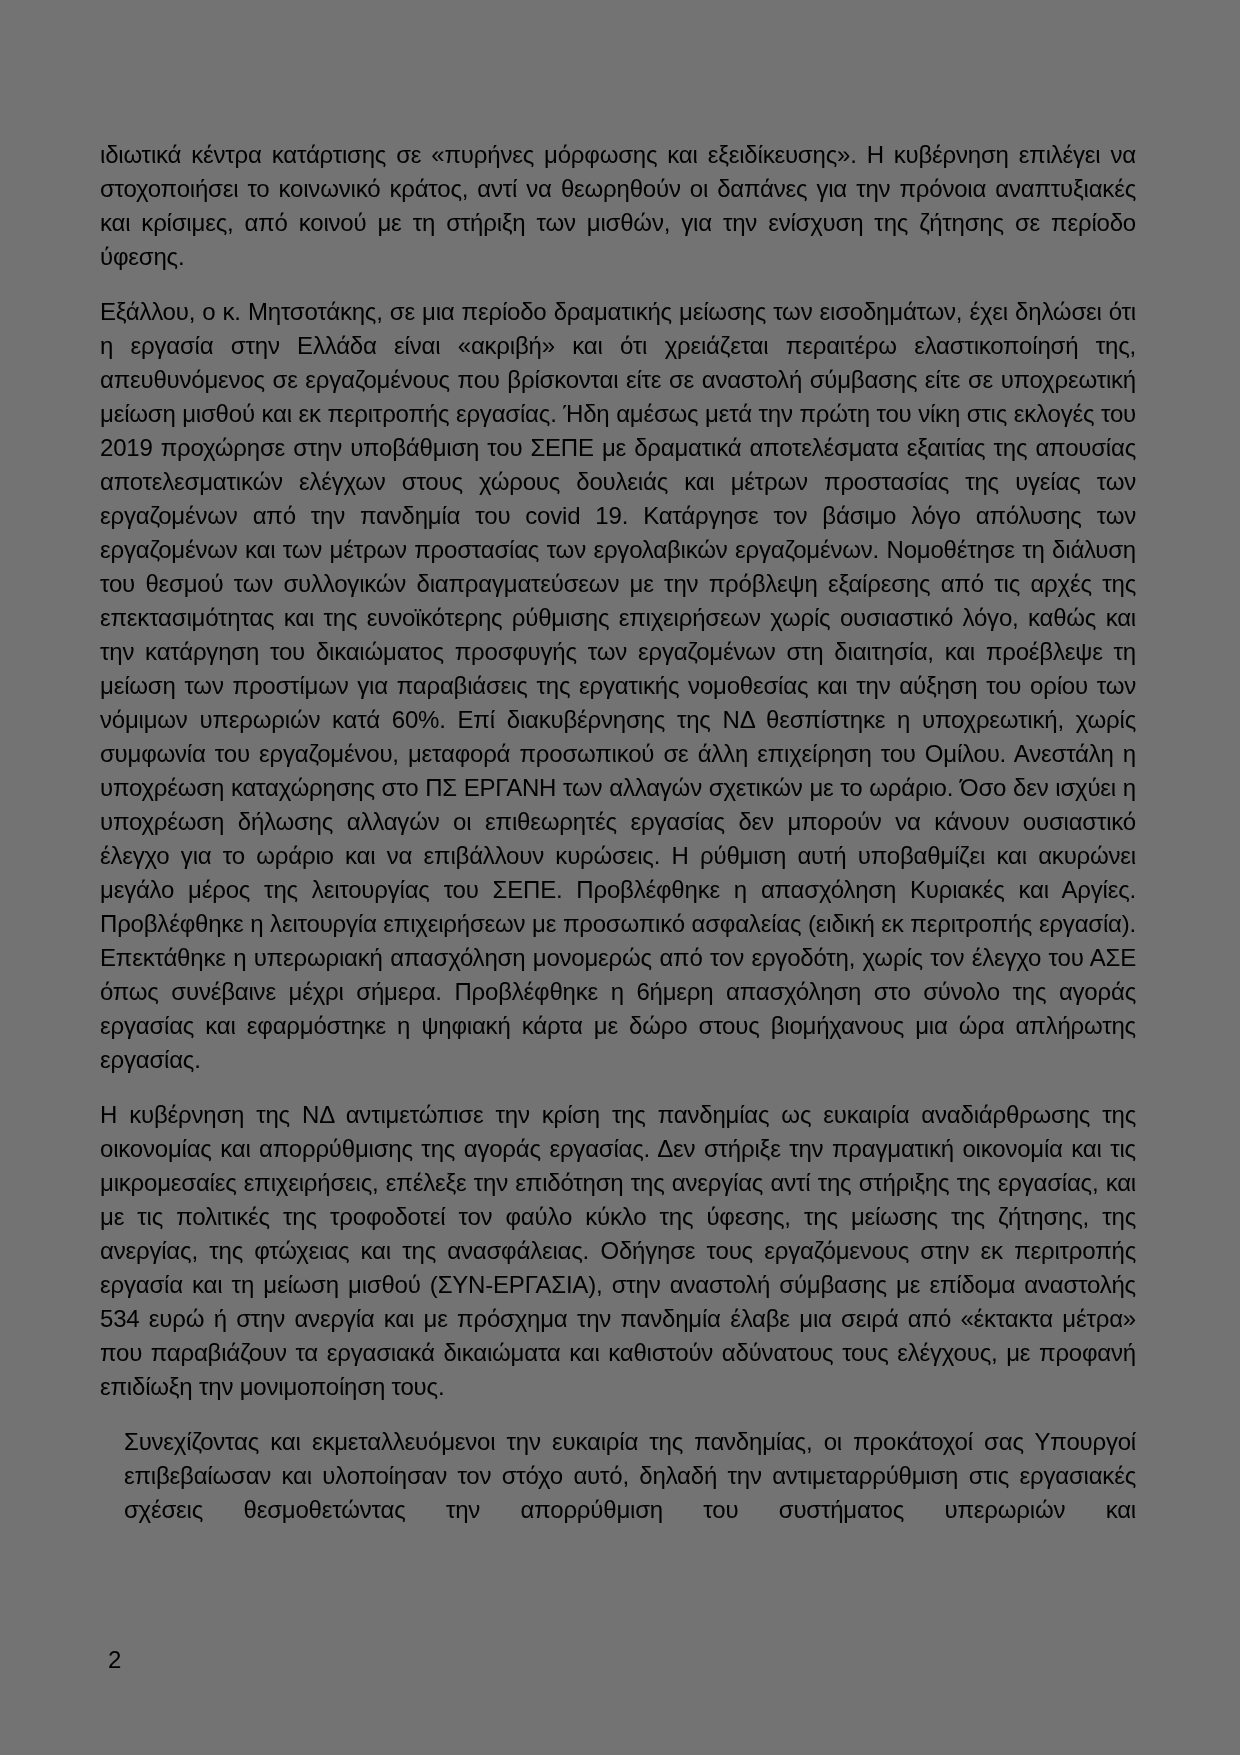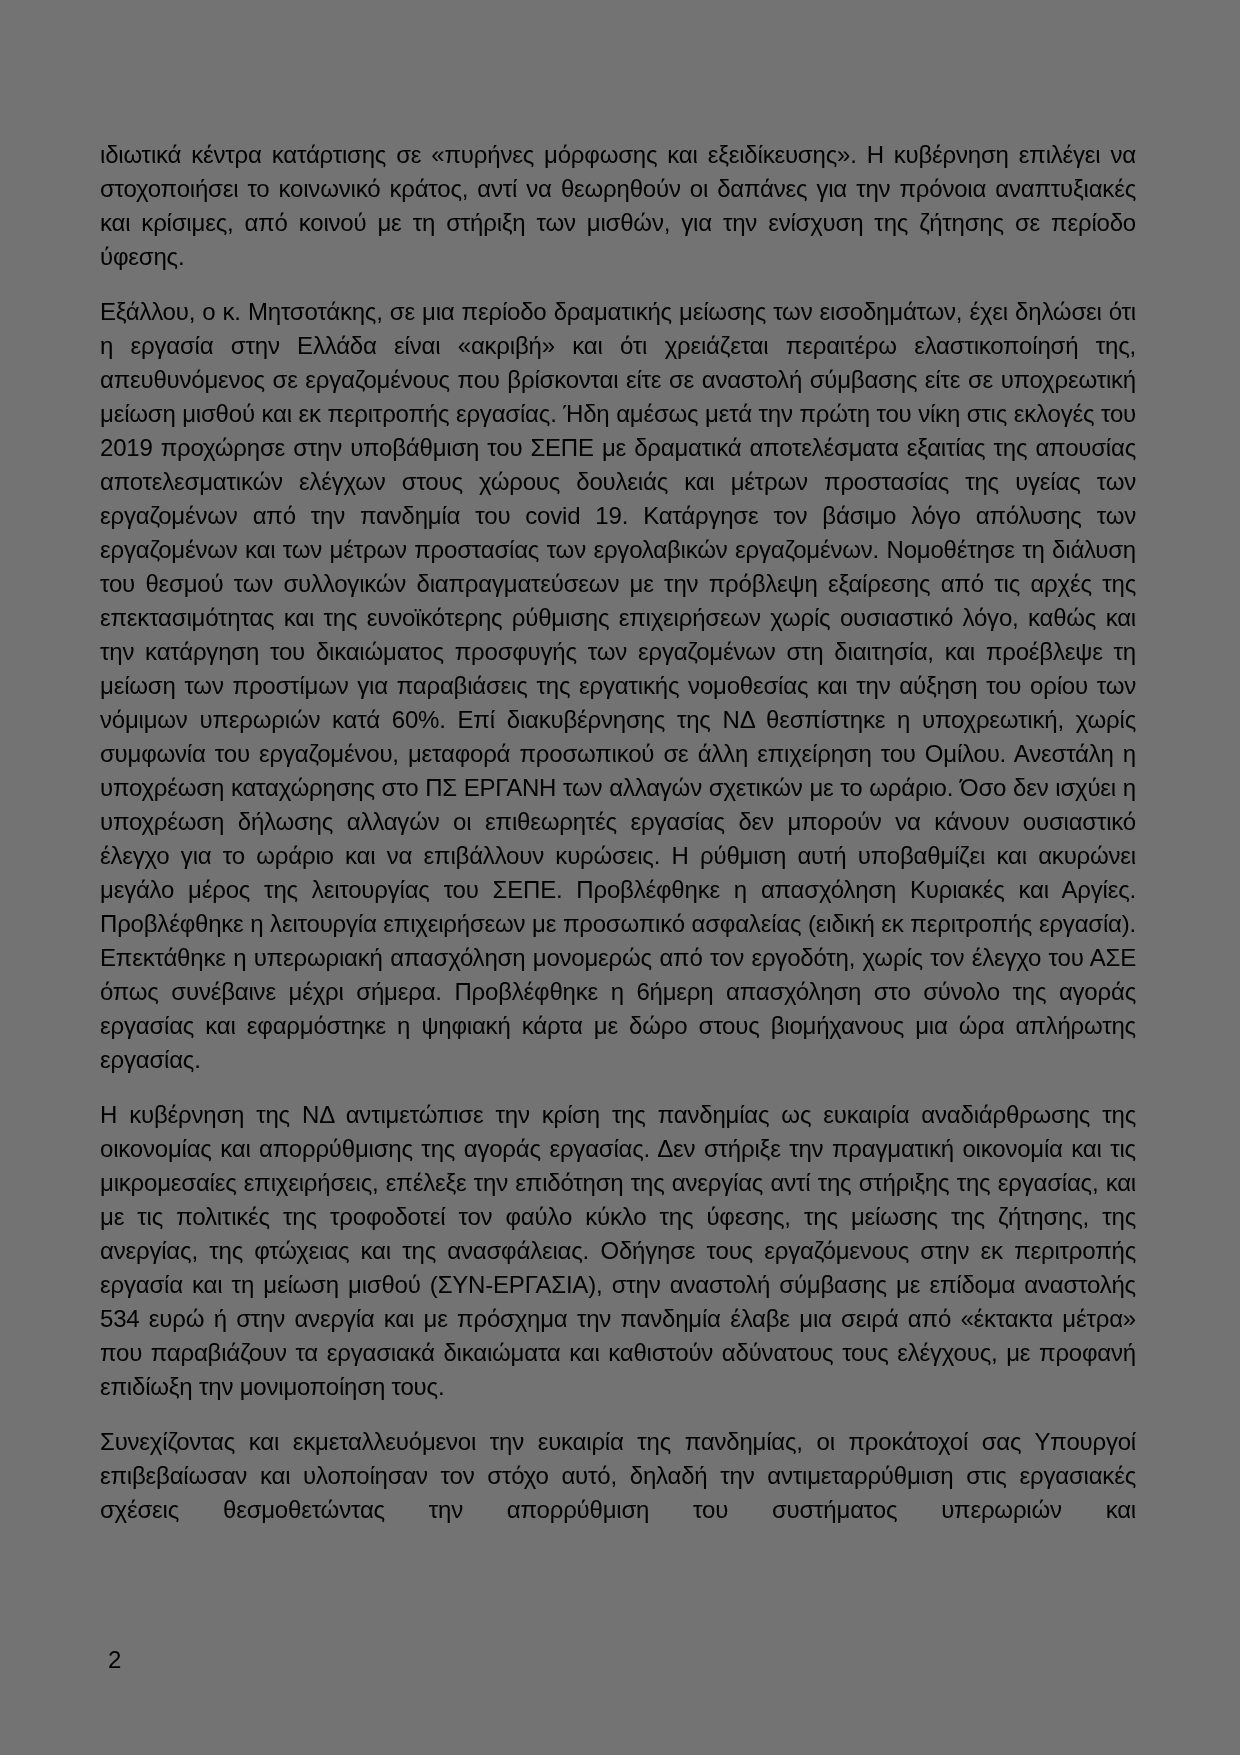--- a/index.html
+++ b/index.html
@@ -26,20 +26,21 @@
     font-size: 24px;
     line-height: 34px;
     letter-spacing: -0.2px;
     text-align: justify;
     margin: 0 0 21px 0;
     white-space: normal;
   }
   
   .para.continues {
     text-align-last: justify;
+    margin-left: 24px;
   }
   .page-number {
     position: absolute;
     left: 108px;
     top: 1645px;
     font-size: 24px;
     line-height: 30px;
   }
 </style>
 </head>

